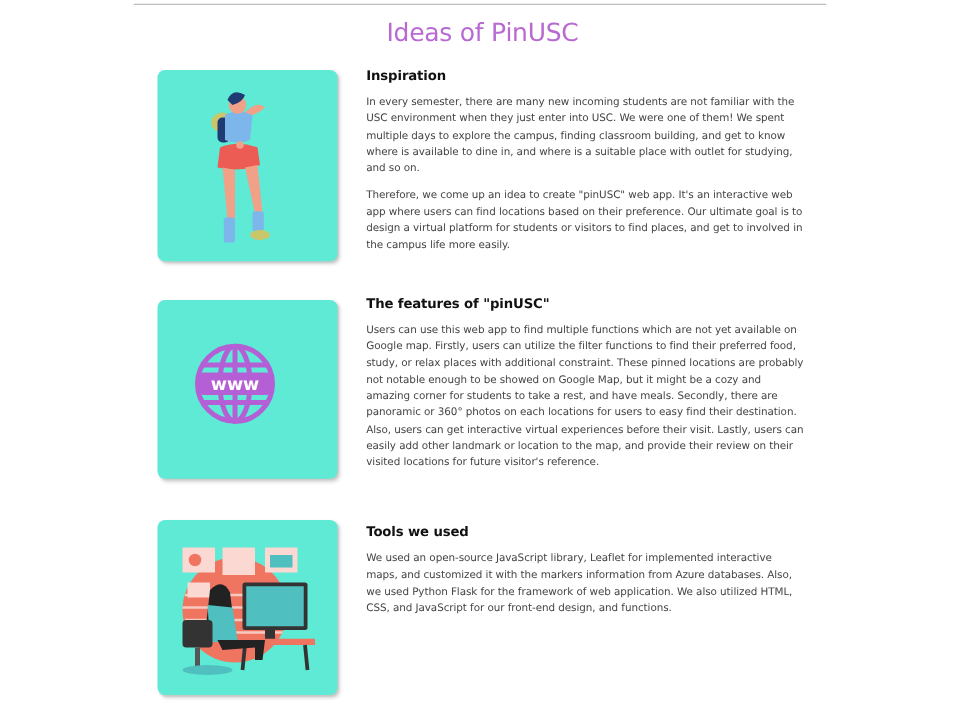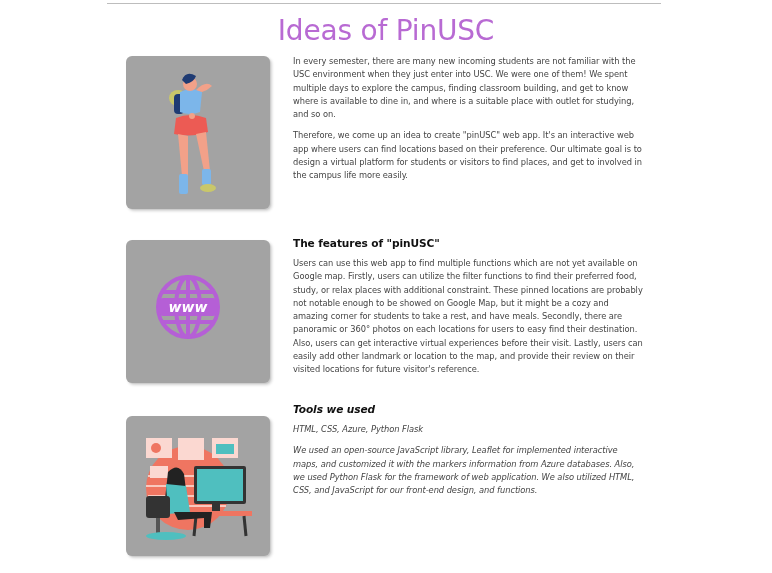--- a/index.html
+++ b/index.html
@@ -1,22 +1,22 @@
 <!DOCTYPE html>
 <html><head>
 <meta charset="utf-8">
 <style>
   html, body { margin:0; padding:0; background:#ffffff; }
   body { width:772px; height:573px; position:relative; overflow:hidden;
          font-family:"DejaVu Sans", "Liberation Sans", sans-serif; color:#333; }
   .top-rule { position:absolute; left:107px; top:3px; width:554px; height:1px; background:#bdbdbd; }
   .page-title { position:absolute; left:0; width:772px; top:14px; text-align:center;
-                font-size:28px; color:#b86ad3; letter-spacing:-0.2px; }
-  .card { position:absolute; left:126px; width:144px; background:#a3a3a3; border-radius:6px;
-          box-shadow: 2px 2px 3px rgba(0,0,0,0.18), 1px 1px 1px rgba(0,0,0,0.06); font-style: italic; }
+                font-size:20px; color:#b86ad3; letter-spacing:-0.2px; }
+  .card { position:absolute; left:126px; width:144px; background:#5eead4; border-radius:6px;
+          box-shadow: 2px 2px 3px rgba(0,0,0,0.18), 1px 1px 1px rgba(0,0,0,0.06); }
   .card svg { position:absolute; }
   .text-col { position:absolute; left:293px; width:352px; }
   .heading { font-size:10.6px; font-weight:bold; color:#111; margin:0 0 8px 0; letter-spacing:-0.1px; }
   .para { font-size:8.3px; line-height:13.3px; color:#444; margin:0 0 8px 0; letter-spacing:-0.05px; }
 </style>
 </head>
 <body>
 
 <div class="top-rule"></div>
 <h1 class="page-title" style="margin:0;font-weight:normal;">Ideas of PinUSC</h1>
@@ -41,20 +41,21 @@
       <path d="M70 78 L78 115 L84 115 L80 76 Z" fill="#f2a189"></path>
 
       <rect x="53" y="118" width="9" height="20" rx="2" fill="#7cb6ea"></rect>
       <rect x="76" y="113" width="9" height="16" rx="2" fill="#7cb6ea"></rect>
       <ellipse cx="82" cy="132" rx="8" ry="4" fill="#c9c76a"></ellipse>
 
       <circle cx="66" cy="60" r="3" fill="#f2a189"></circle>
     </svg>
   </div>
   <div class="text-col" style="top:55px;">
+    <h2 class="heading">Inspiration</h2>
     <p class="para">In every semester, there are many new incoming students are not familiar with the USC environment when they just enter into USC. We were one of them! We spent multiple days to explore the campus, finding classroom building, and get to know where is available to dine in, and where is a suitable place with outlet for studying, and so on.</p>
     <p class="para">Therefore, we come up an idea to create "pinUSC" web app. It's an interactive web app where users can find locations based on their preference. Our ultimate goal is to design a virtual platform for students or visitors to find places, and get to involved in the campus life more easily.</p>
   </div>
 </div>
 
 <div>
   <div class="card" style="top:240px;height:143px;">
     <svg width="144" height="143" viewBox="0 0 144 143">
       <g fill="none" stroke="#b55fd6" stroke-width="4">
         <circle cx="62" cy="67" r="30"></circle>
@@ -96,18 +97,17 @@
       <line x1="70" y1="100" x2="68" y2="120" stroke="#333" stroke-width="3"></line>
       <line x1="118" y1="100" x2="120" y2="120" stroke="#333" stroke-width="3"></line>
       <path d="M42 56 Q52 46 58 58 L62 90 L38 92 Z" fill="#222"></path>
       <path d="M40 68 L60 70 L64 96 L42 98 Z" fill="#4fbfbf"></path>
       <rect x="20" y="80" width="24" height="22" rx="3" fill="#333"></rect>
       <rect x="30" y="102" width="4" height="16" fill="#555"></rect>
       <ellipse cx="40" cy="120" rx="20" ry="4" fill="#4fbfbf"></ellipse>
       <path d="M48 96 L86 96 L84 112 L78 112 L78 102 L52 104 Z" fill="#222"></path>
     </svg>
   </div>
-  <div class="text-col" style="top:403px;font-style:italic;">
+  <div class="text-col" style="top:420px;">
     <h2 class="heading">Tools we used</h2>
-    <p class="para">HTML, CSS, Azure, Python Flask</p>
     <p class="para">We used an open-source JavaScript library, Leaflet for implemented interactive maps, and customized it with the markers information from Azure databases. Also, we used Python Flask for the framework of web application. We also utilized HTML, CSS, and JavaScript for our front-end design, and functions.</p>
   </div>
 </div>
 
 </body></html>

